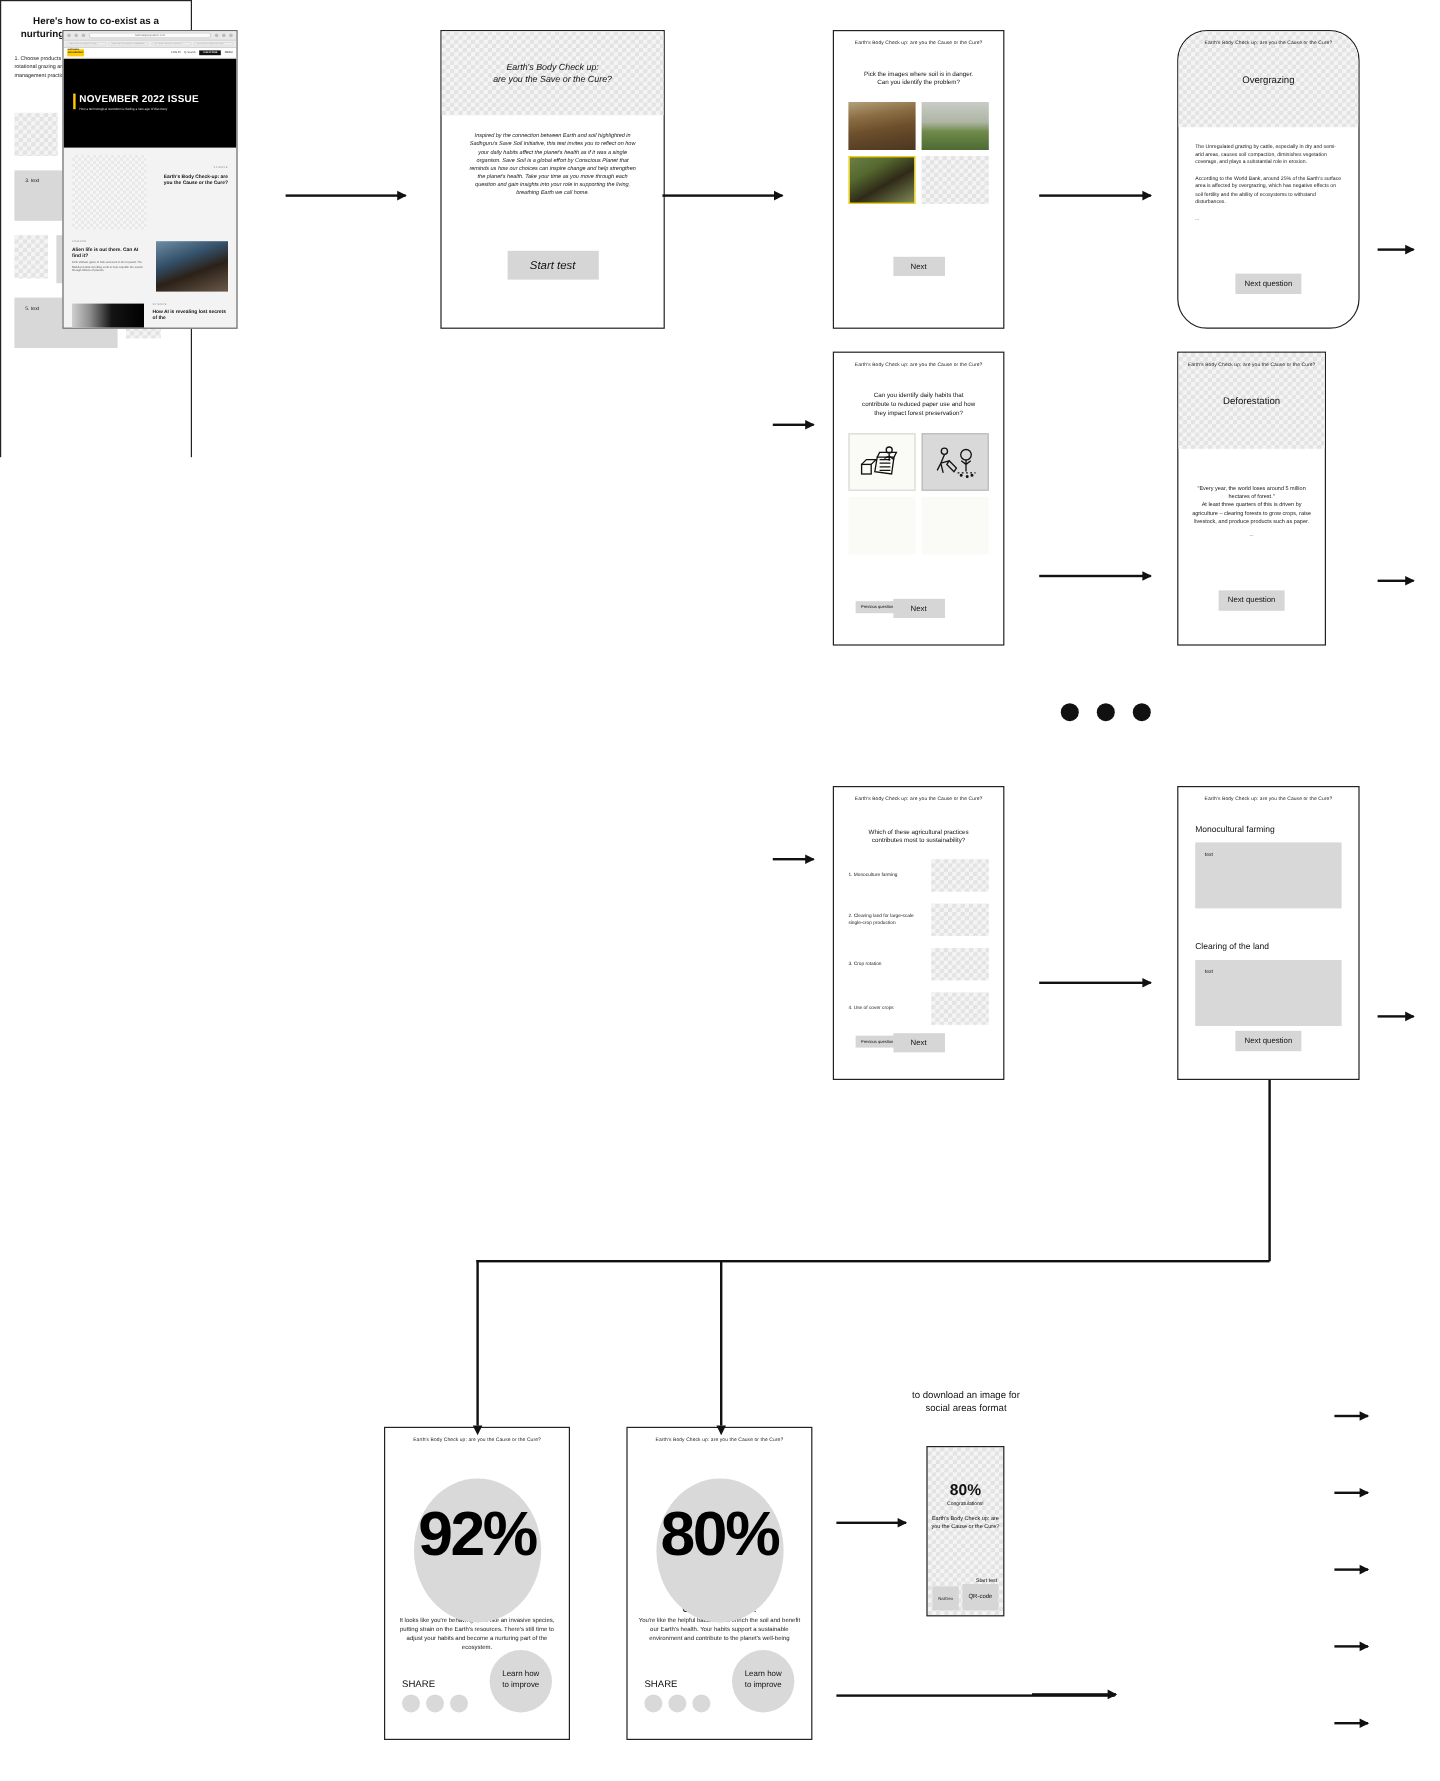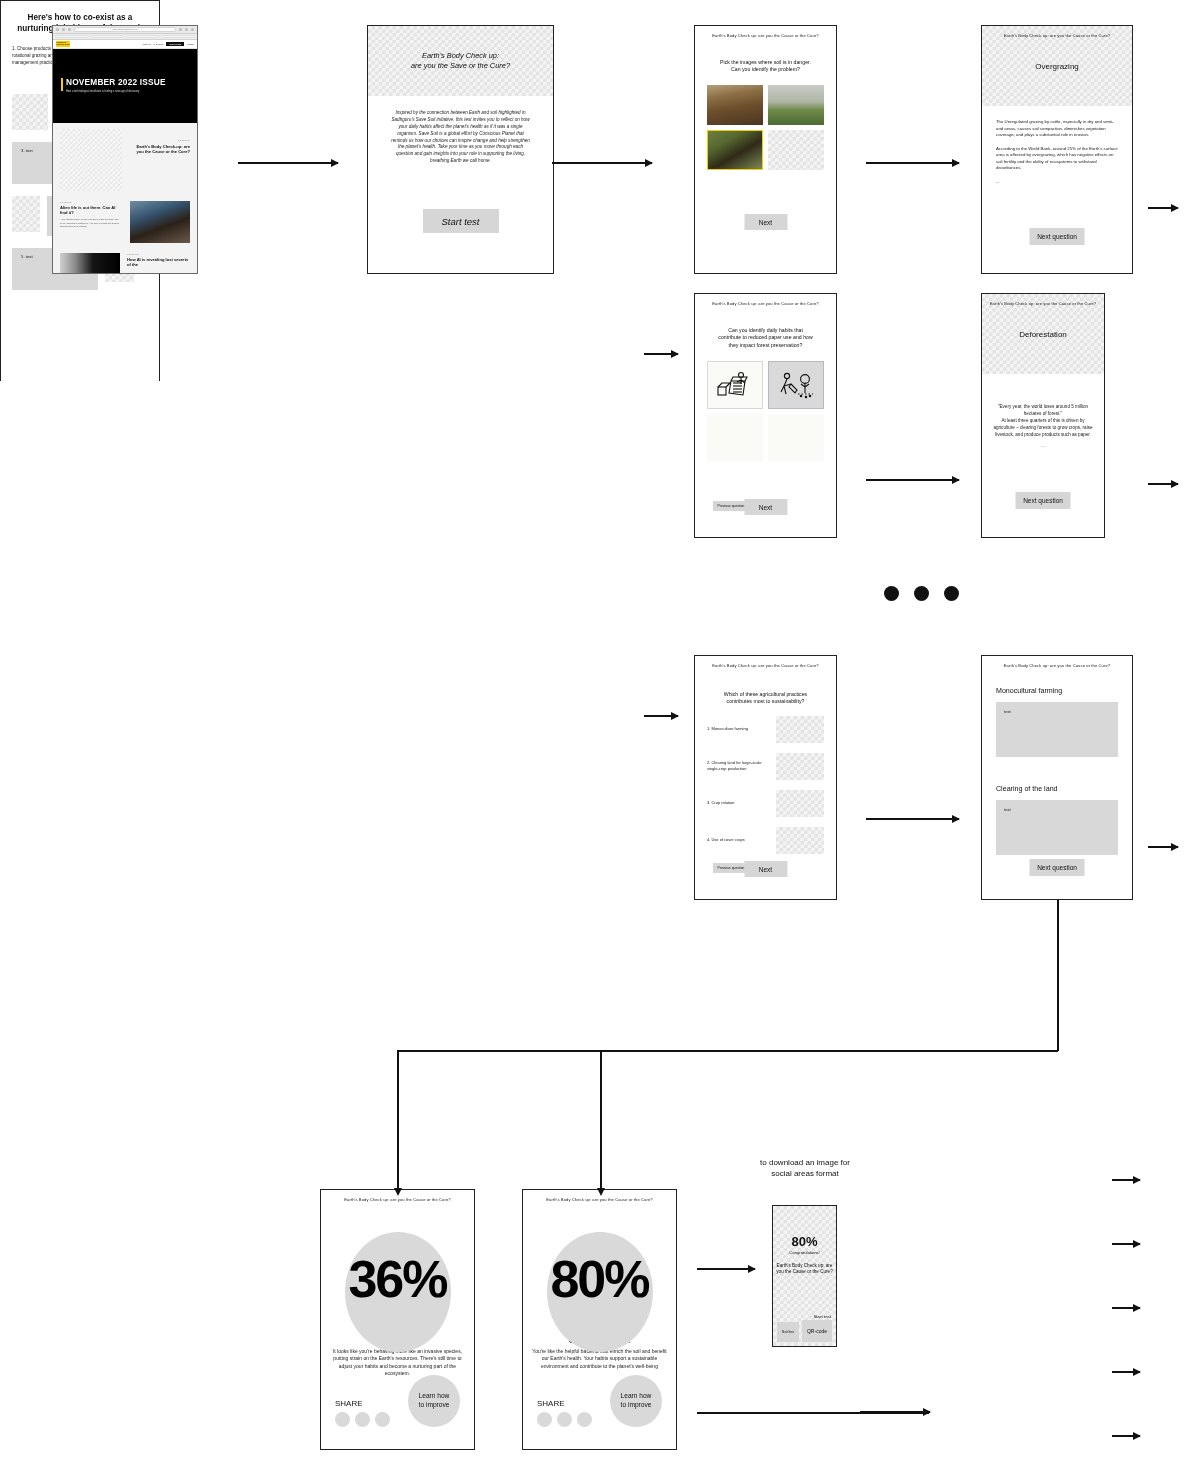--- a/index.html
+++ b/index.html
@@ -80,21 +80,21 @@
   
   #pick { left:694px; top:25px; width:143px; height:249px; }
   .q-title { font-size:5.2px; text-align:center; line-height:1.45; color:#111; }
   .img-grid { display:grid; grid-template-columns:1fr 1fr; gap:5px; padding:0 12px; margin-top:11px;}
   .img-cell { height:40px; }
   .ph-soil  { background:linear-gradient(170deg,#b4a07e 0%,#8d6f45 28%,#6d4f2c 55%,#4a3620 100%); }
   .ph-hill  { background:linear-gradient(180deg,#c9ccc7 0%,#aeb5a4 42%,#6f8a4a 62%,#4c6b33 100%); }
   .ph-erod  { background:linear-gradient(150deg,#6d7f45 0%,#55682f 30%,#2f2a18 58%,#7d8a55 100%); border:1.4px solid #f2d000; }
 
   
-  #overgraz { left:981px; top:25px; width:152px; height:249px; }
+  #overgraz { left:981px; top:25px; width:152px; height:249px;border-radius:25px; }
   .topic-band { height:80px; display:flex; align-items:center; justify-content:center; }
   .topic-title { font-size:8px; color:#111; }
   .topic-body { font-size:4.3px; line-height:1.52; color:#1b1b1b; text-align:left; padding:0 14px; margin-top:13px;}
   .topic-body p { margin-bottom:7px; }
 
   
   #paper { left:694px; top:293px; width:143px; height:245px; }
   .icon-card { height:48px; background:#fafaf7; border:.7px solid #d8d8d0; display:flex;align-items:center;justify-content:center; }
   .icon-card.sel { background:#d9d9d9; border-color:#b9b9b9; }
 
@@ -353,21 +353,21 @@
     <div class="mono-h" style="margin-top:18px;">Monocultural farming</div>
     <div class="mono-box">text</div>
     <div class="mono-h" style="margin-top:28px;">Clearing of the land</div>
     <div class="mono-box">text</div>
     <div class="btn-grey" style="position:absolute;left:50%;transform:translateX(-50%);bottom:23px;width:55px;height:17px;font-size:6.5px;">Next question</div>
   </div>
 
   <div class="frame" id="res15">
     <div class="scr-head">Earth's Body Check up: are you the Cause or the Cure?</div>
     <div class="circle-big"></div>
-    <div class="pct">36%</div>
+    <div class="pct">92%</div>
     <div class="res-h">Oops!</div>
     <div class="res-p">It looks like you're behaving more like an invasive species, putting strain on the Earth's resources. There's still time to adjust your habits and become a nurturing part of the ecosystem.</div>
     <div class="share-row">
       <div>
         <div class="share-lbl">SHARE</div>
         <div class="share-dots">
           <span class="sdot"></span>
           <span class="sdot"></span>
           <span class="sdot"></span>
         </div>

